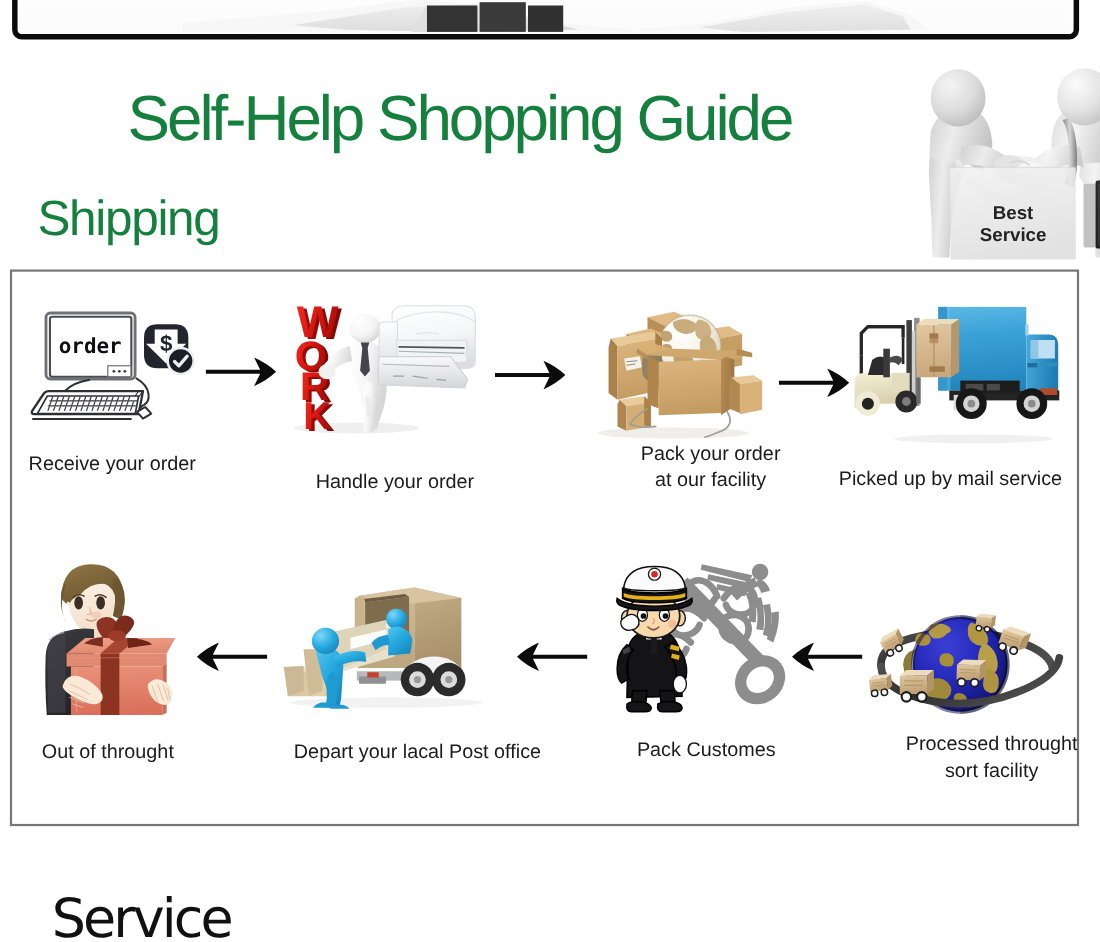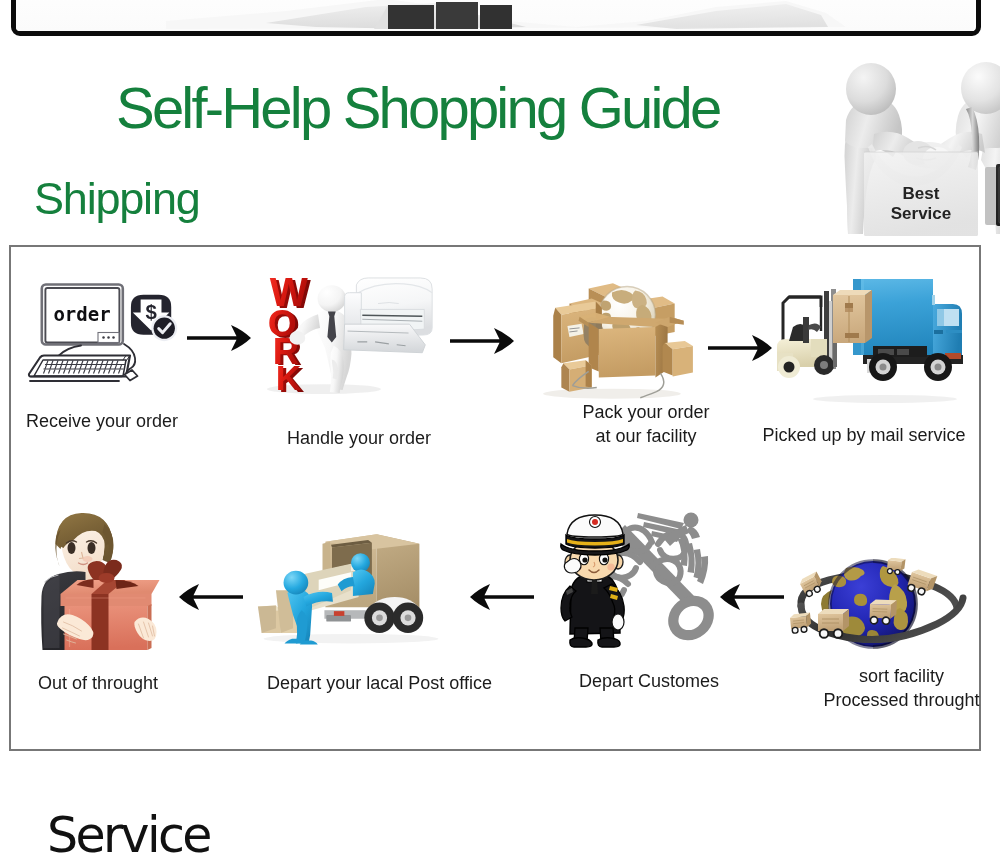--- a/index.html
+++ b/index.html
@@ -737,21 +737,21 @@
 
     <path d="M56 72 q10 8 12 22 q1 9 -2 14 l-8 -4 q2 -7 -1 -13 q-4 -11 -9 -15 z" fill="#141417" stroke="#000" stroke-width="1.3"></path>
     <ellipse cx="62" cy="110" rx="6" ry="8" fill="#fbfbfb" stroke="#111" stroke-width="1.2"></ellipse>
 
     <path d="M54 74 l8 2 l-1 4 l-8 -2 z" fill="#e0b018"></path>
     <path d="M55 82 l7 2 l-1 4 l-7 -2 z" fill="#e0b018"></path>
     <path d="M16 76 l-6 3 l1 4 l6 -3 z" fill="#444"></path>
   </g>
 </svg>
 <div class="step-caption ctr" style="left:553px;top:669px;width:126px">
-  <div>Depart Customes</div>
+  <div>Pack Customes</div>
 </div>
 
 <svg class="abs" style="left:784px;top:558px" width="184" height="92" viewBox="0 0 184 92">
   <defs>
     <radialGradient id="gl2" cx="0.36" cy="0.3" r="0.85">
       <stop offset="0" stop-color="#3b3fd6"></stop>
         <stop offset="0.5" stop-color="#2226b4"></stop>
       <stop offset="1" stop-color="#0c0e55"></stop>
     </radialGradient>
     <linearGradient id="ringg" x1="0" y1="0" x2="1" y2="0.5">
@@ -830,15 +830,15 @@
     <g transform="translate(104,2) rotate(7) scale(0.72)">
       <path d="M0 0 l19 0 l0 13 l-19 0 z" fill="url(#cbx)"></path>
       <path d="M0 0 l5 -4 l19 0 l-5 4 z" fill="#eddcbc"></path>
       <path d="M19 0 l5 -4 l0 13 l-5 4 z" fill="#b39467"></path>
       <circle cx="4.5" cy="15" r="3.4" fill="#f5f5f5" stroke="#1d1d1d" stroke-width="1.7"></circle>
       <circle cx="15" cy="15" r="3.4" fill="#f5f5f5" stroke="#1d1d1d" stroke-width="1.7"></circle>
     </g>
   </g>
 </svg>
 <div class="step-caption ctr" style="left:797px;top:664px;width:157px">
+  <div>Processed throught</div>
   <div>sort facility</div>
-  <div>Processed throught</div>
 </div>
 
 </body></html>

